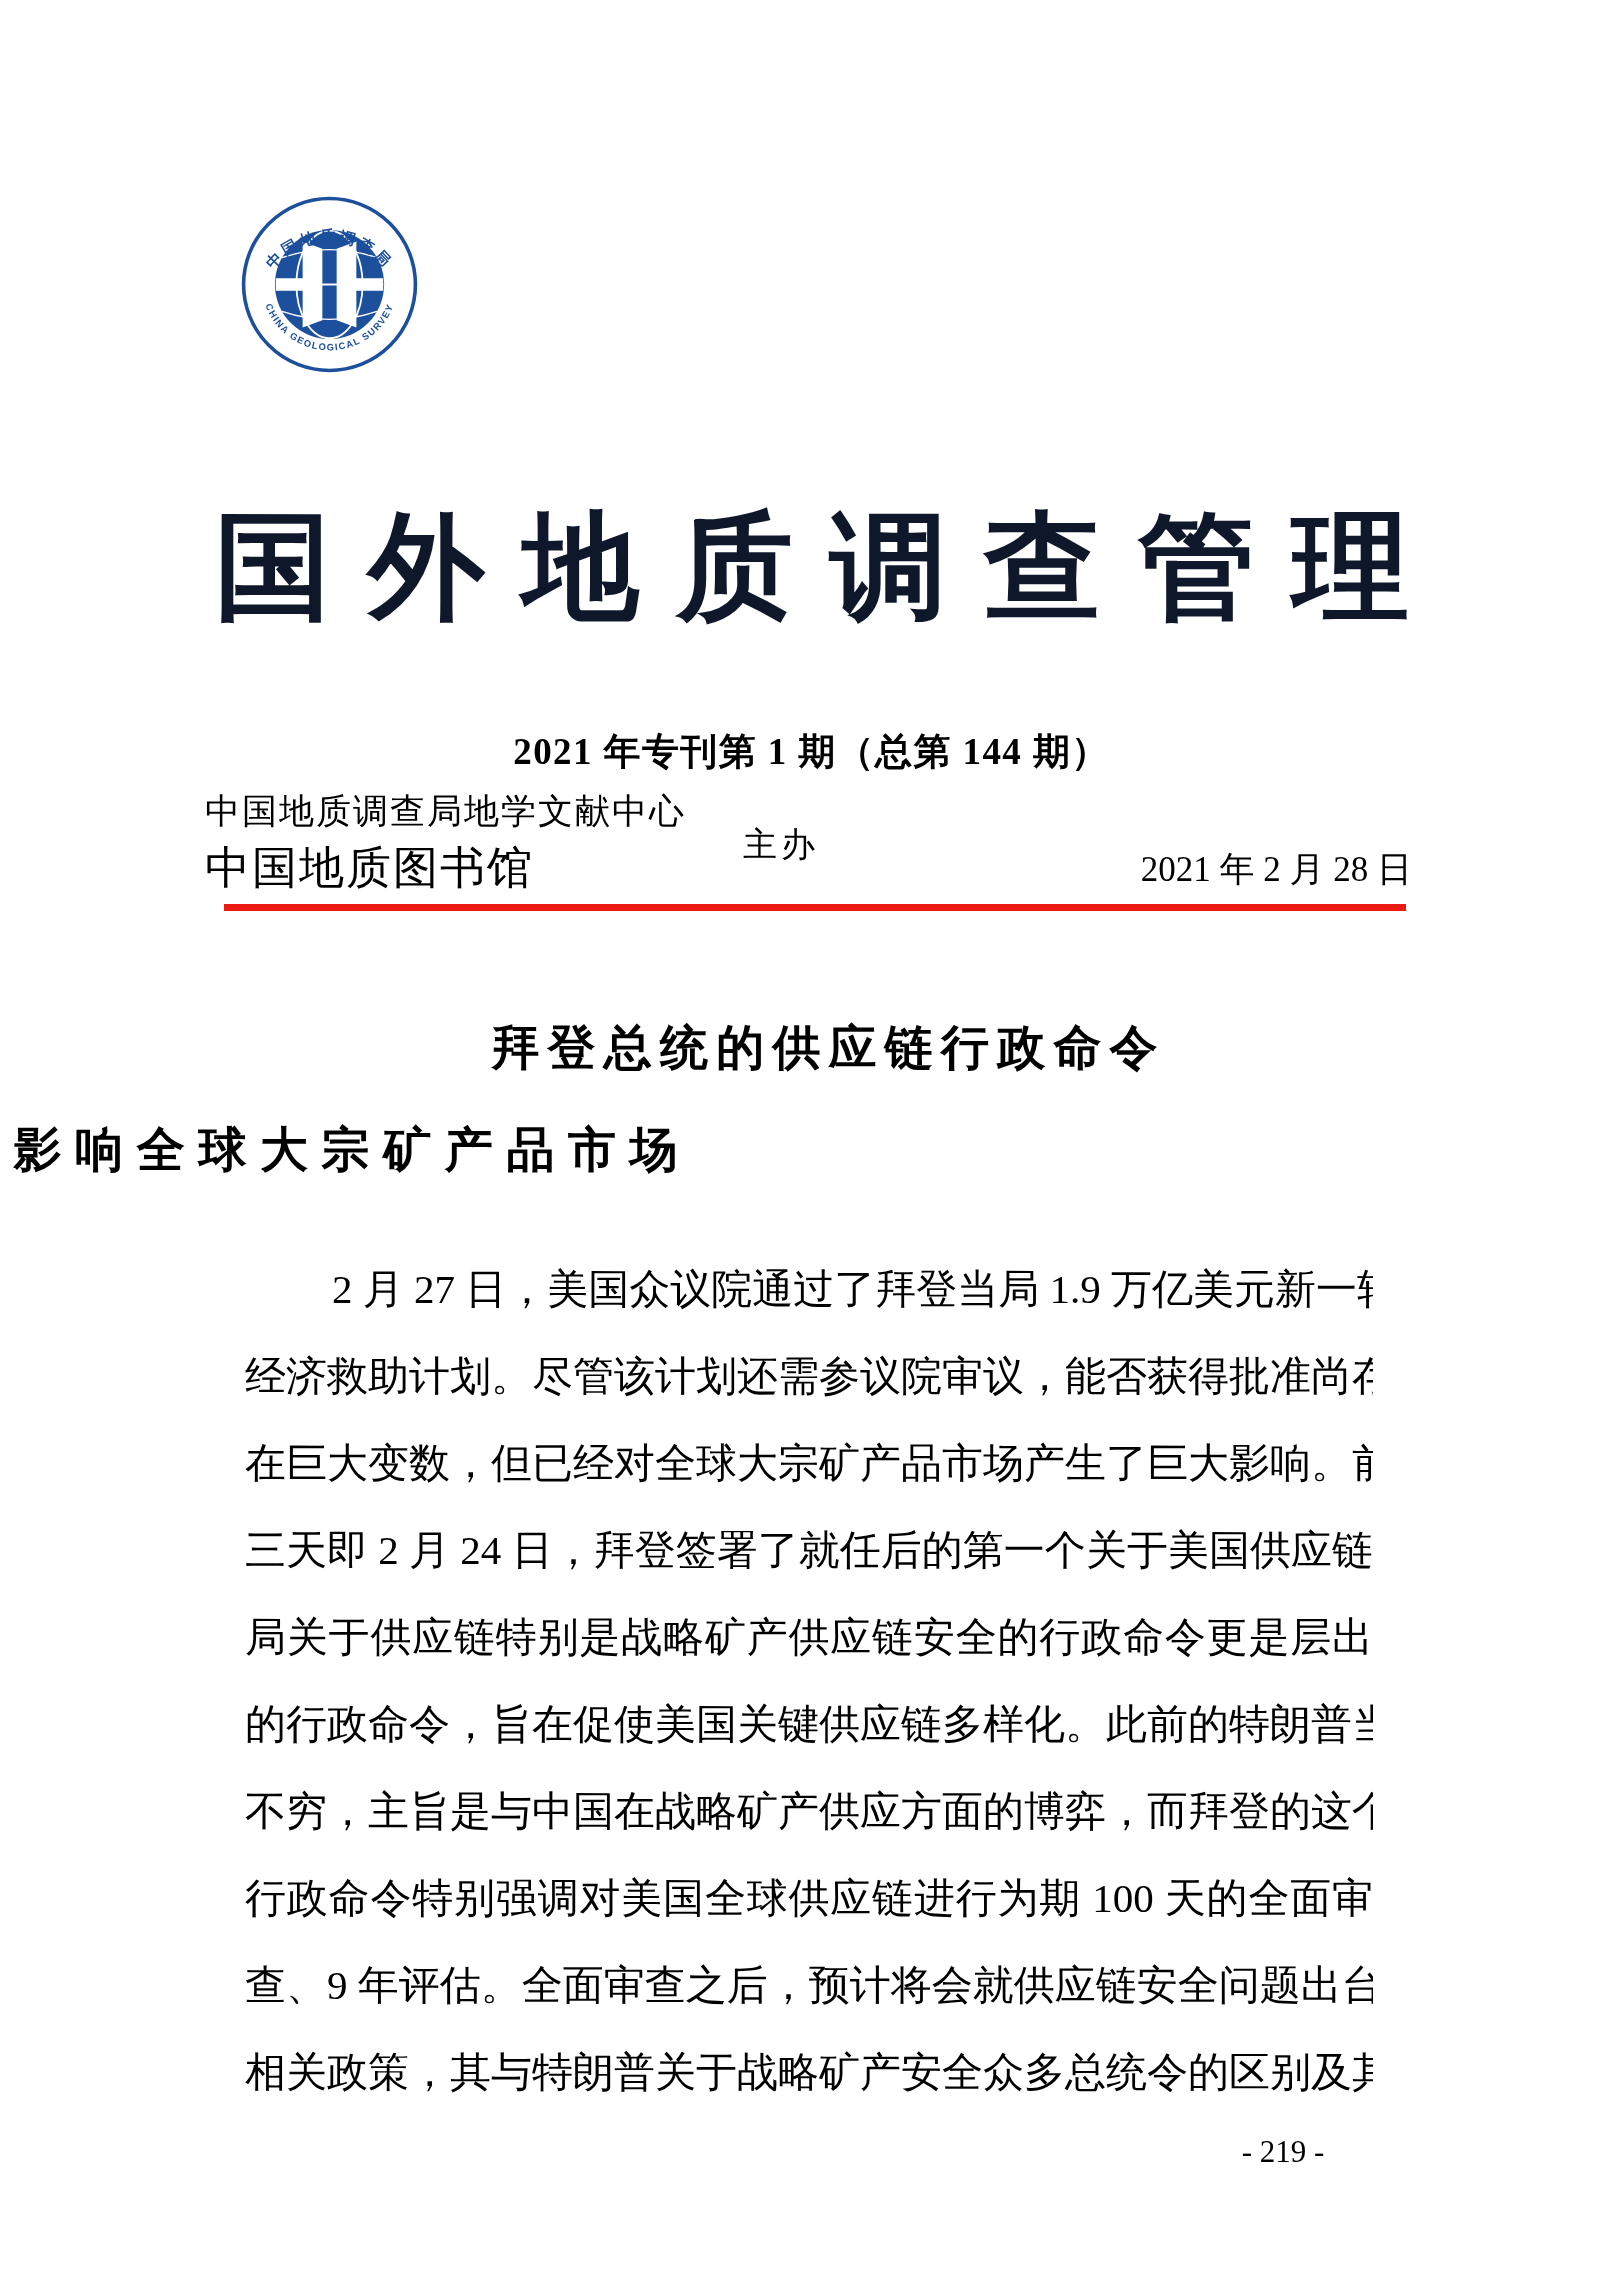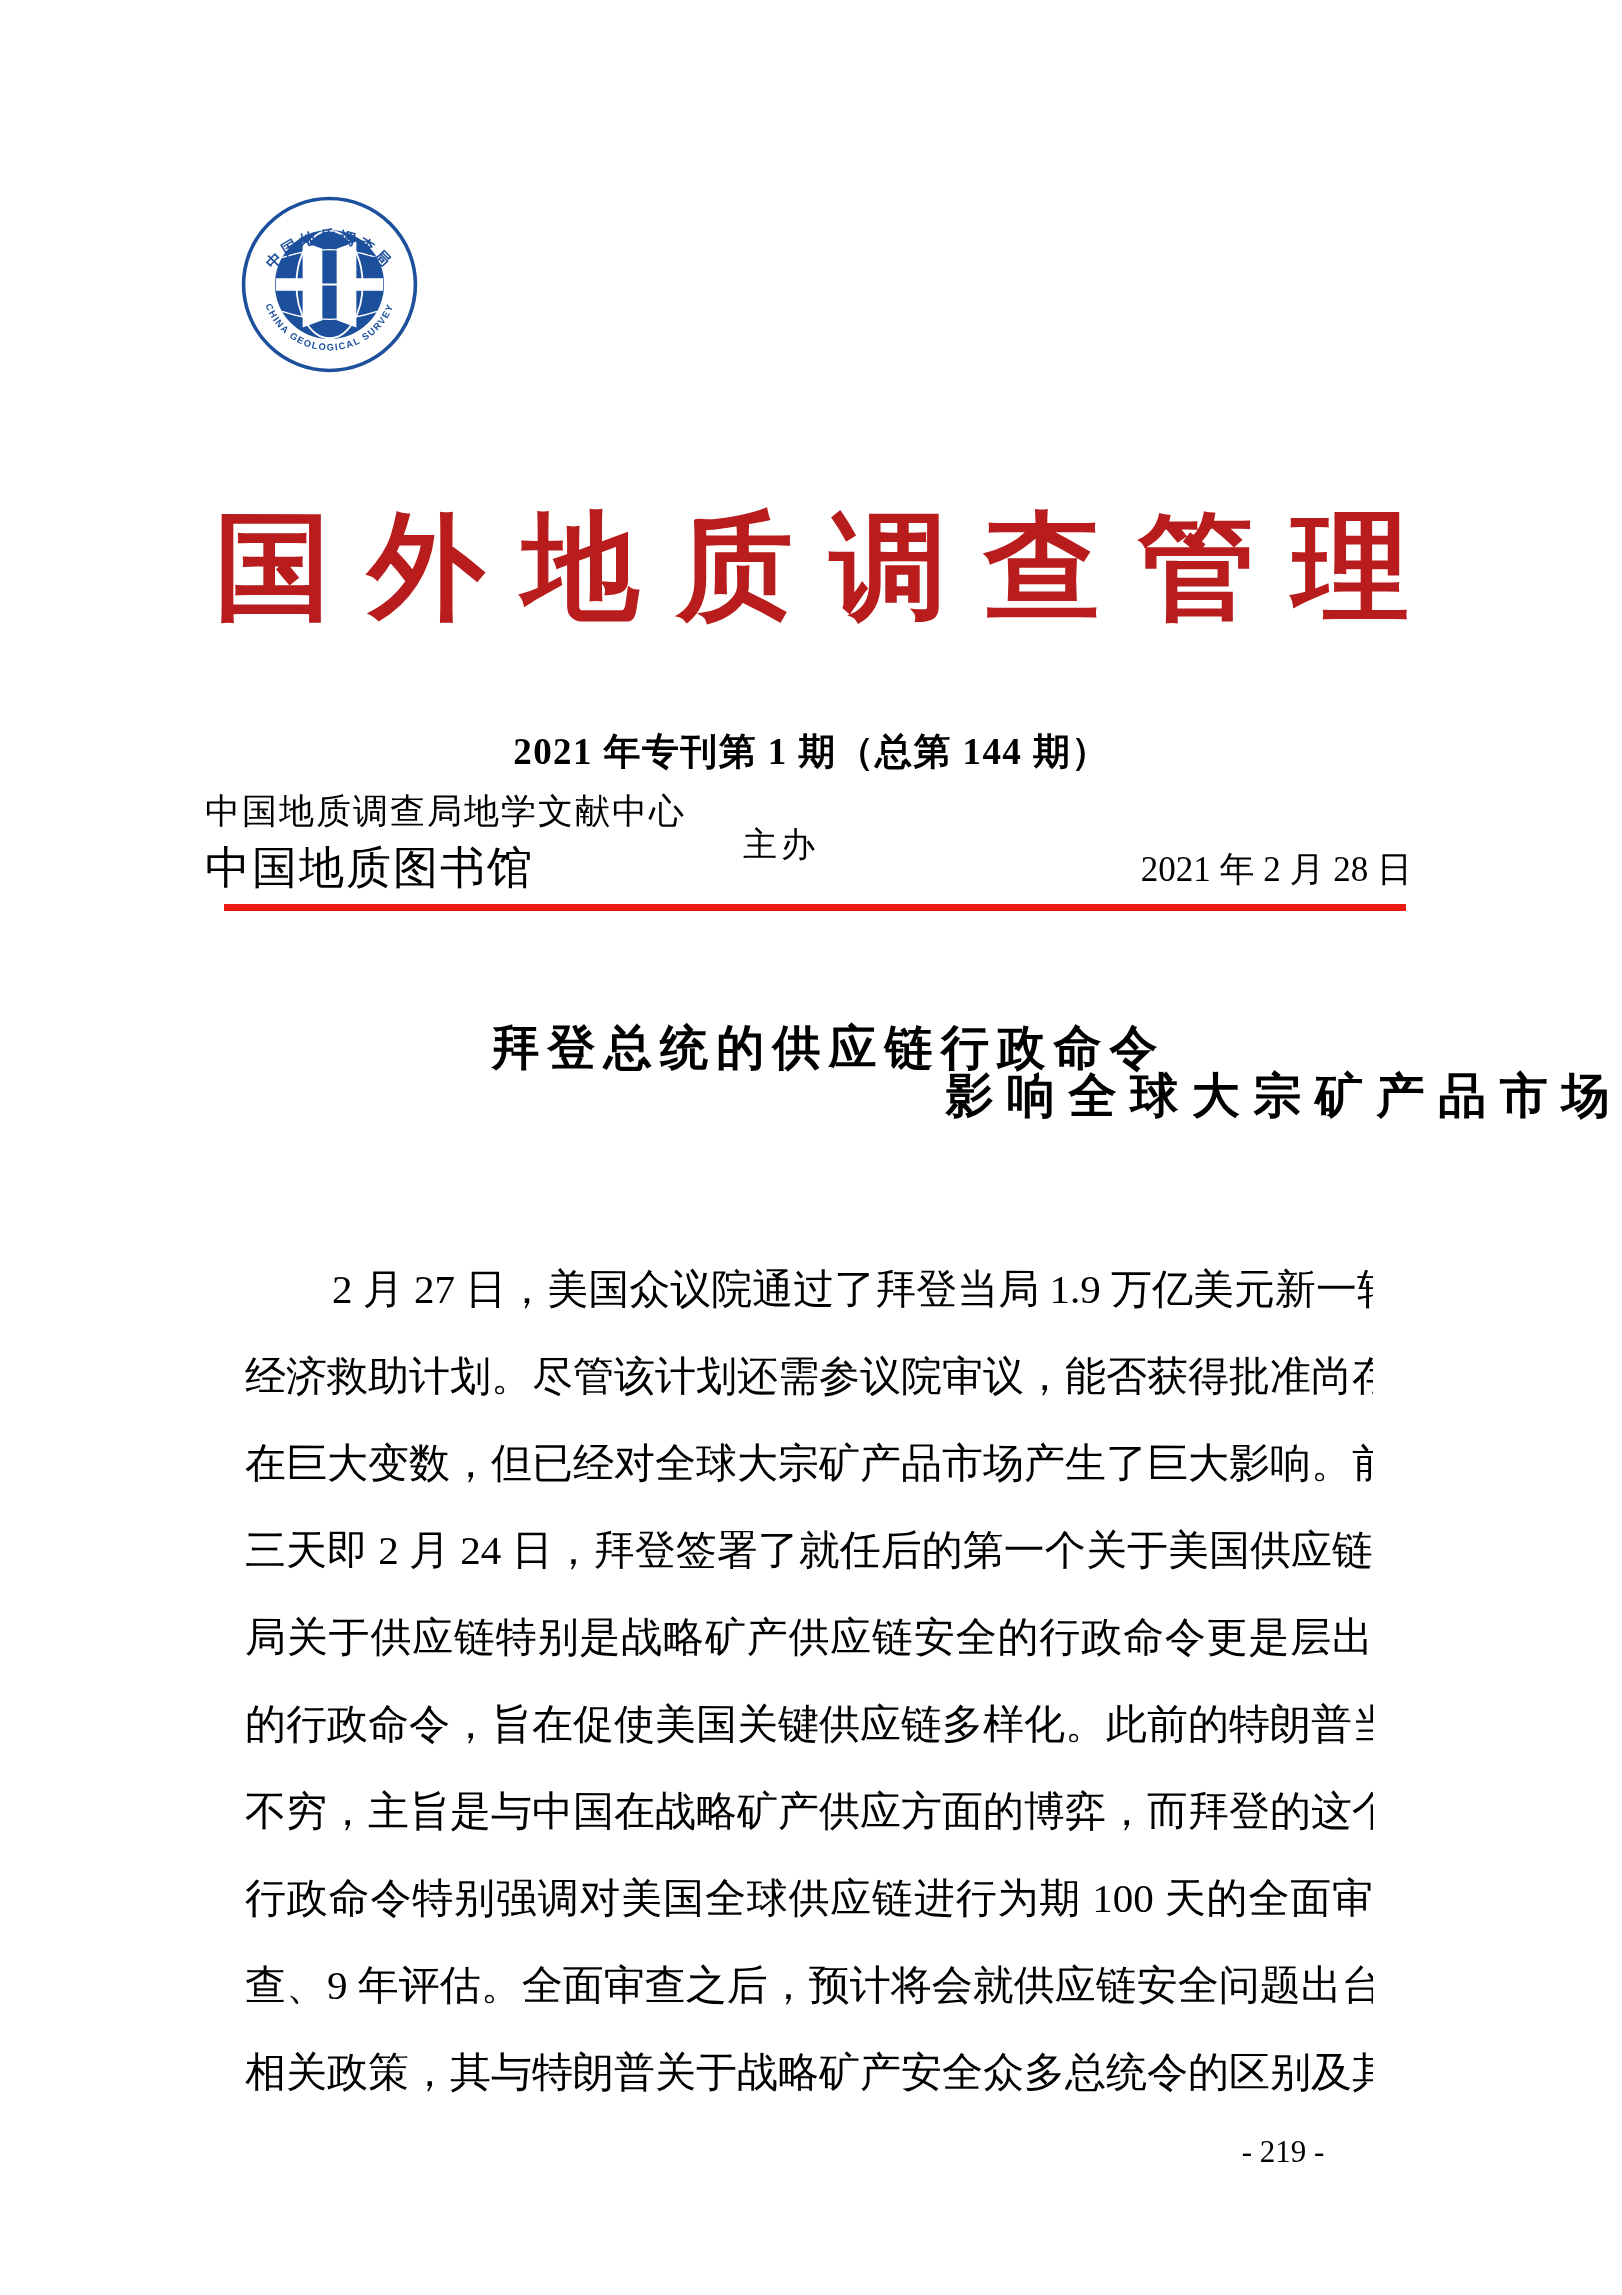--- a/index.html
+++ b/index.html
@@ -25,21 +25,21 @@
   
   .journal-title {
     position: absolute;
     left: 0;
     top: 506px;
     width: 100%;
     text-align: center;
     font-size: 117px;
     line-height: 123px;
     font-weight: bold;
-    color: #b91c1c;
+    color: #0f172a;
     letter-spacing: 37px;
     text-indent: 37px;
     white-space: nowrap;
   }
   .issue-line {
     position: absolute;
     left: 0;
     top: 717px;
     width: 100%;
     text-align: center;
@@ -106,23 +106,23 @@
     font-size: 48px;
     line-height: 55px;
     letter-spacing: 8.2px;
     text-indent: 8.2px;
     white-space: nowrap;
     margin-left: 13px;
   }
   .article-title-2 {
     position: absolute;
     left: 0;
-    top: 1068px;
-    width: 100%;
-    text-align: right;
+    top: 1122px;
+    width: 100%;
+    text-align: left;
     font-family: "Liberation Sans", "DejaVu Sans", sans-serif;
     font-weight: bold;
     font-size: 48px;
     line-height: 55px;
     letter-spacing: 13.6px;
     text-indent: 13.6px;
     white-space: nowrap;
   }
 
   

